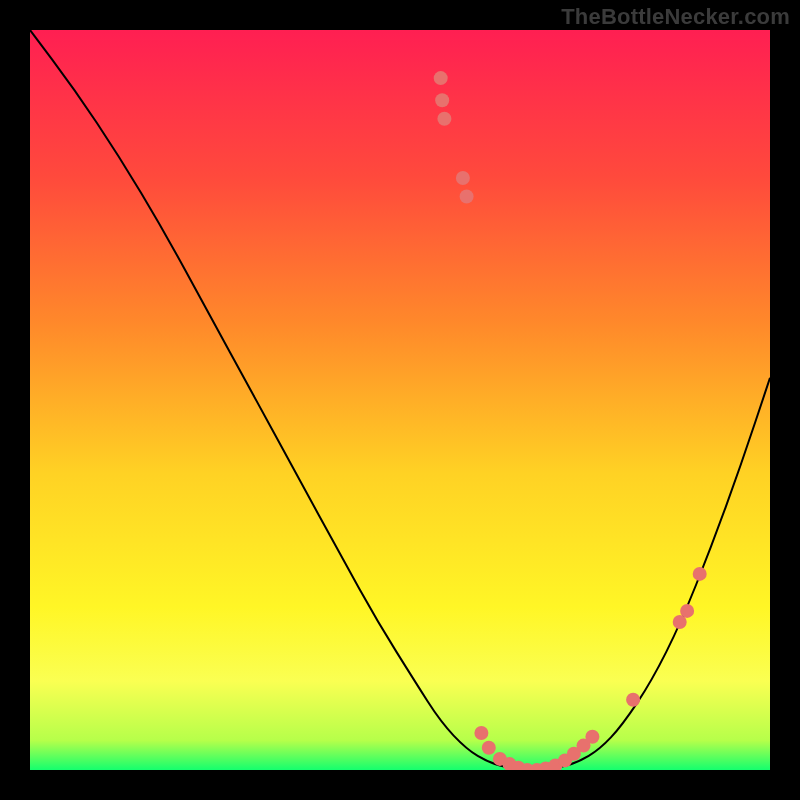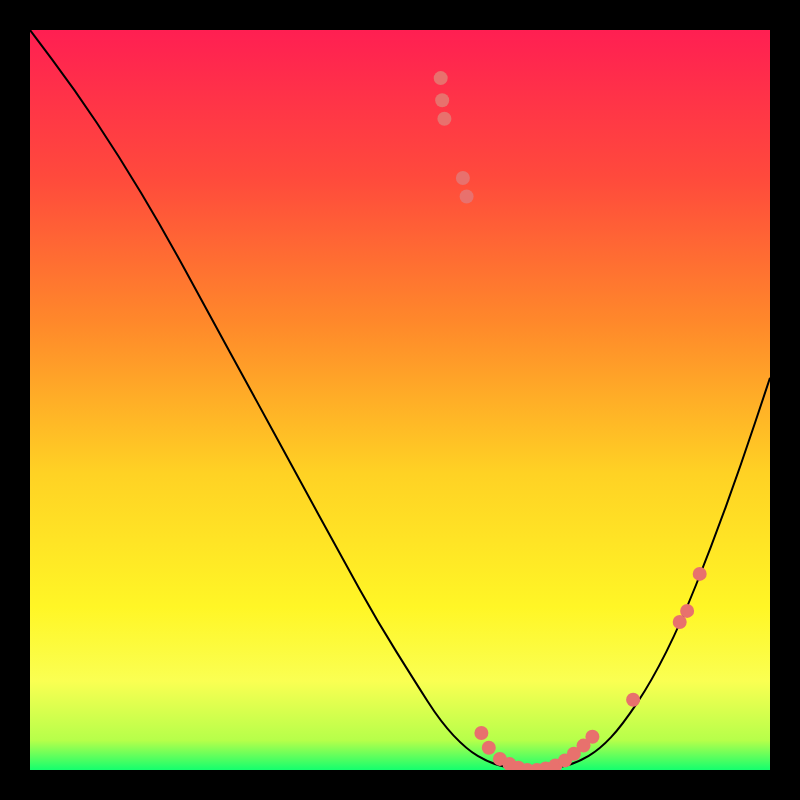--- a/index.html
+++ b/index.html
@@ -37,20 +37,21 @@
   svg {
     display: block;
     width: 740px;
     height: 740px;
   }
 </style>
 </head>
 <body>
 
 <div class="frame">
+  <div class="watermark">TheBottleNecker.com</div>
 
   <div class="plot-area">
     <svg id="chart-svg" viewBox="0 0 740 740">
       <defs>
         <linearGradient id="bg-grad" x1="0" y1="0" x2="0" y2="1">
             <stop offset="0.0%" stop-color="#ff1f52"></stop>
             <stop offset="20.0%" stop-color="#ff4a3c"></stop>
             <stop offset="40.0%" stop-color="#ff8a2a"></stop>
             <stop offset="60.0%" stop-color="#ffd224"></stop>
             <stop offset="78.0%" stop-color="#fff626"></stop>

